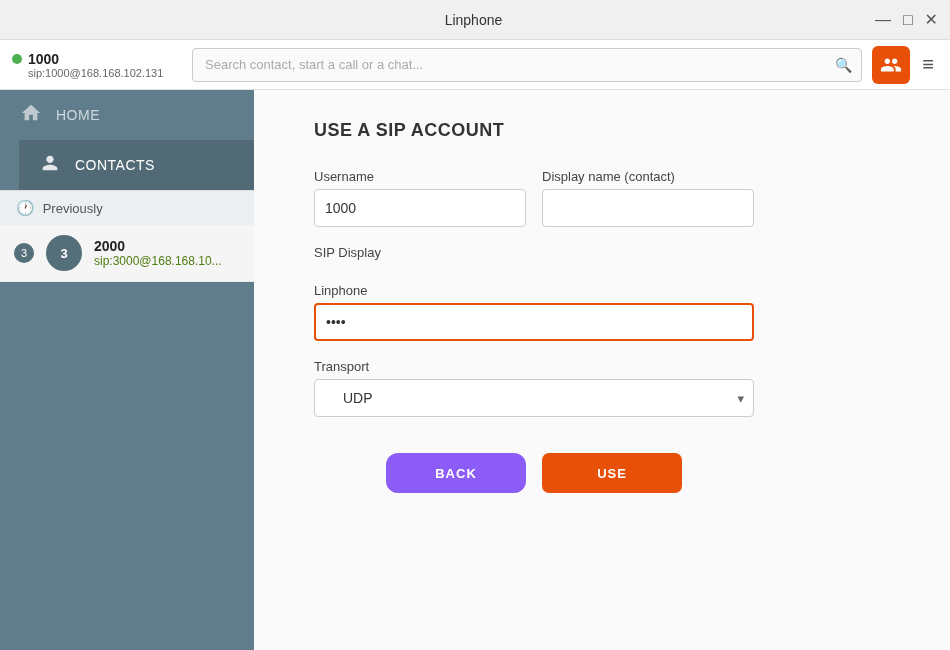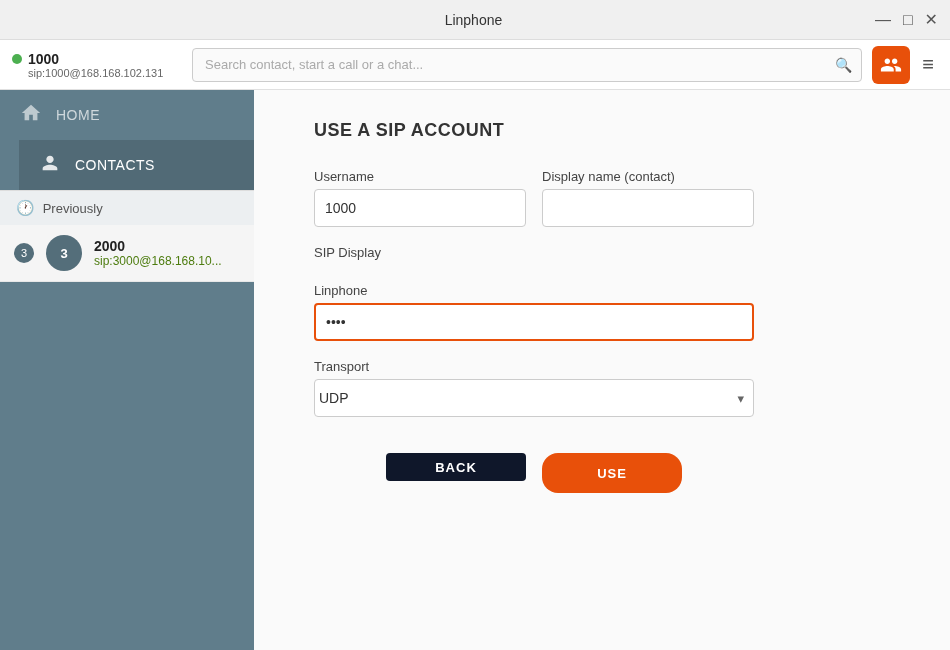--- a/index.html
+++ b/index.html
@@ -294,21 +294,21 @@
     }
     .form-input.active-border {
       border-color: #e8500a;
       border-width: 2px;
     }
 
     .form-select {
       height: 38px;
       border: 1px solid #ccc;
       border-radius: 4px;
-      padding: 0 4px;
+      padding: 0 28px;
       font-size: 14px;
       color: #333;
       background: #fff;
       outline: none;
       width: 100%;
       appearance: none;
       -webkit-appearance: none;
       cursor: pointer;
     }
     .select-wrapper {
@@ -324,39 +324,39 @@
       font-size: 13px;
     }
 
     .form-actions {
       display: flex;
       gap: 16px;
       margin-top: 36px;
       justify-content: center;
     }
     .btn-back {
-      height: 28px;
+      height: 40px;
       min-width: 140px;
-      background: #0f172a;
+      background: #8b5cf6;
       color: #fff;
       border: none;
-      border-radius: 4px;
+      border-radius: 12px;
       font-size: 13px;
       font-weight: bold;
       letter-spacing: 1px;
       text-transform: uppercase;
       cursor: pointer;
     }
     .btn-use {
       height: 40px;
       min-width: 140px;
       background: #e8500a;
       color: #fff;
       border: none;
-      border-radius: 16px;
+      border-radius: 7px;
       font-size: 13px;
       font-weight: bold;
       letter-spacing: 1px;
       text-transform: uppercase;
       cursor: pointer;
     }
 
     
     ::-webkit-scrollbar { width: 4px; }
     ::-webkit-scrollbar-thumb { background: #bbb; border-radius: 2px; }

